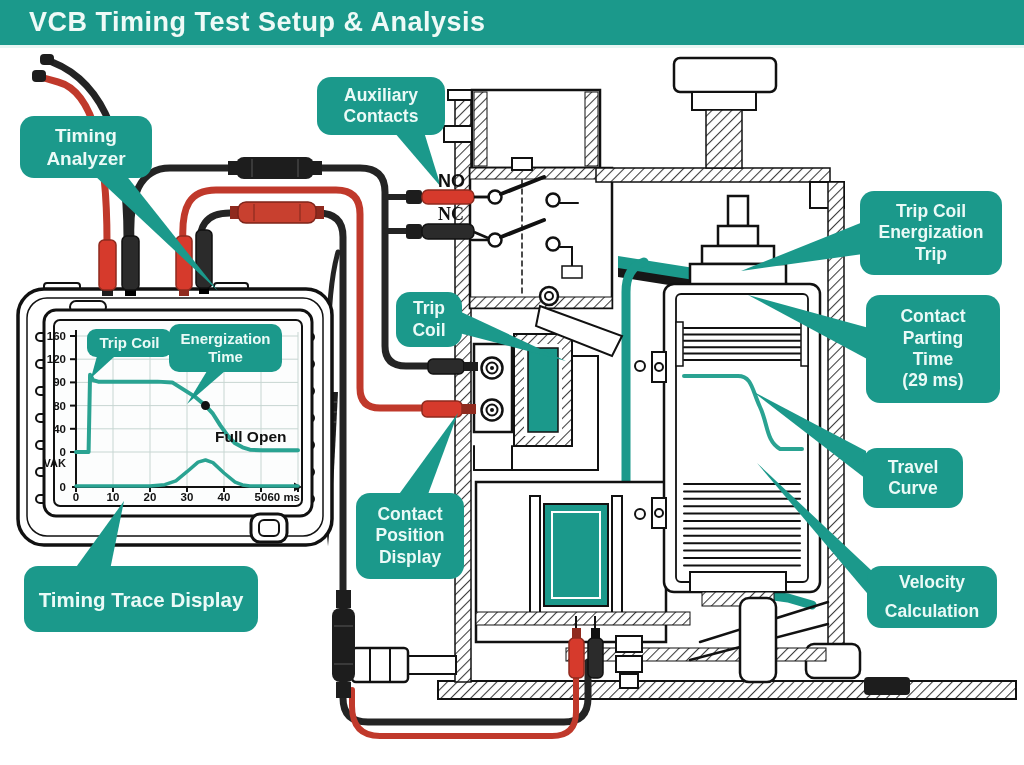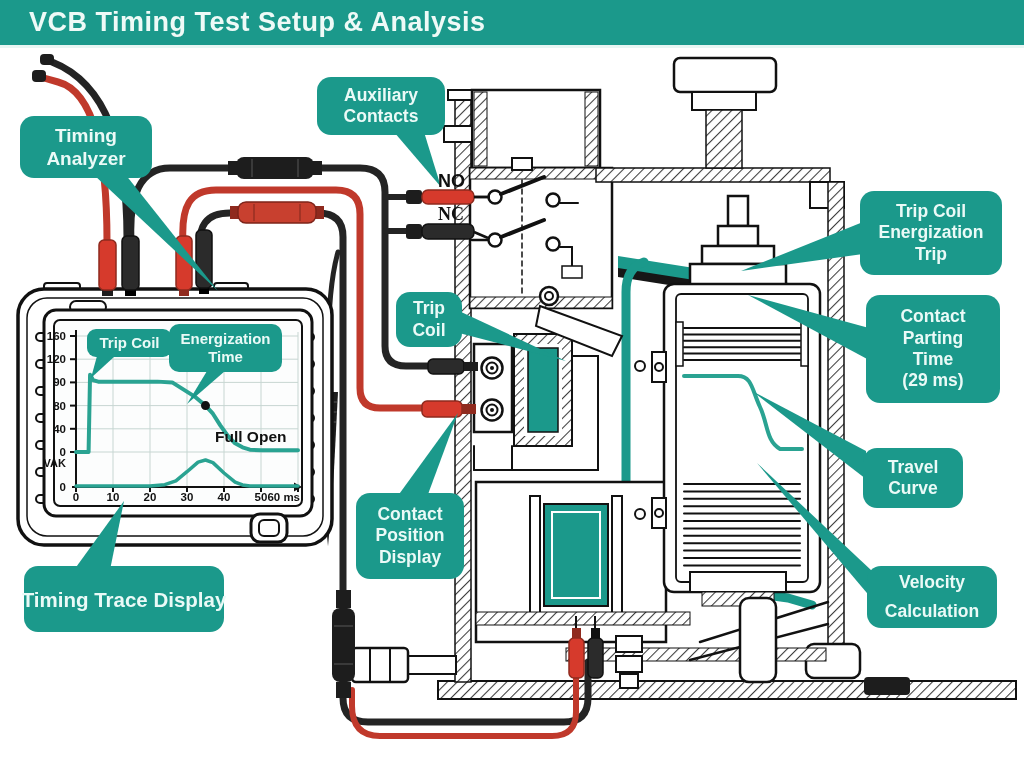--- a/index.html
+++ b/index.html
@@ -349,21 +349,21 @@
   </div>
 <div class="callout" style="left:396px;top:292px;width:66px;height:55px;font-size:17.5px;">
     <div>Trip</div>
     <div>Coil</div>
   </div>
 <div class="callout" style="left:356px;top:493px;width:108px;height:86px;font-size:17.5px;">
     <div>Contact</div>
     <div>Position</div>
     <div>Display</div>
   </div>
-<div class="callout" style="left:24px;top:566px;width:200px;height:66px;font-size:20.5px;align-items:center;">
+<div class="callout" style="left:24px;top:566px;width:234px;height:66px;font-size:20.5px;align-items:center;">
     <div>Timing Trace Display</div>
   </div>
 <div class="callout" style="left:860px;top:191px;width:142px;height:84px;font-size:17.5px;">
     <div>Trip Coil</div>
     <div>Energization</div>
     <div>Trip</div>
   </div>
 <div class="callout" style="left:866px;top:295px;width:134px;height:108px;font-size:17.5px;">
     <div>Contact</div>
     <div>Parting</div>

